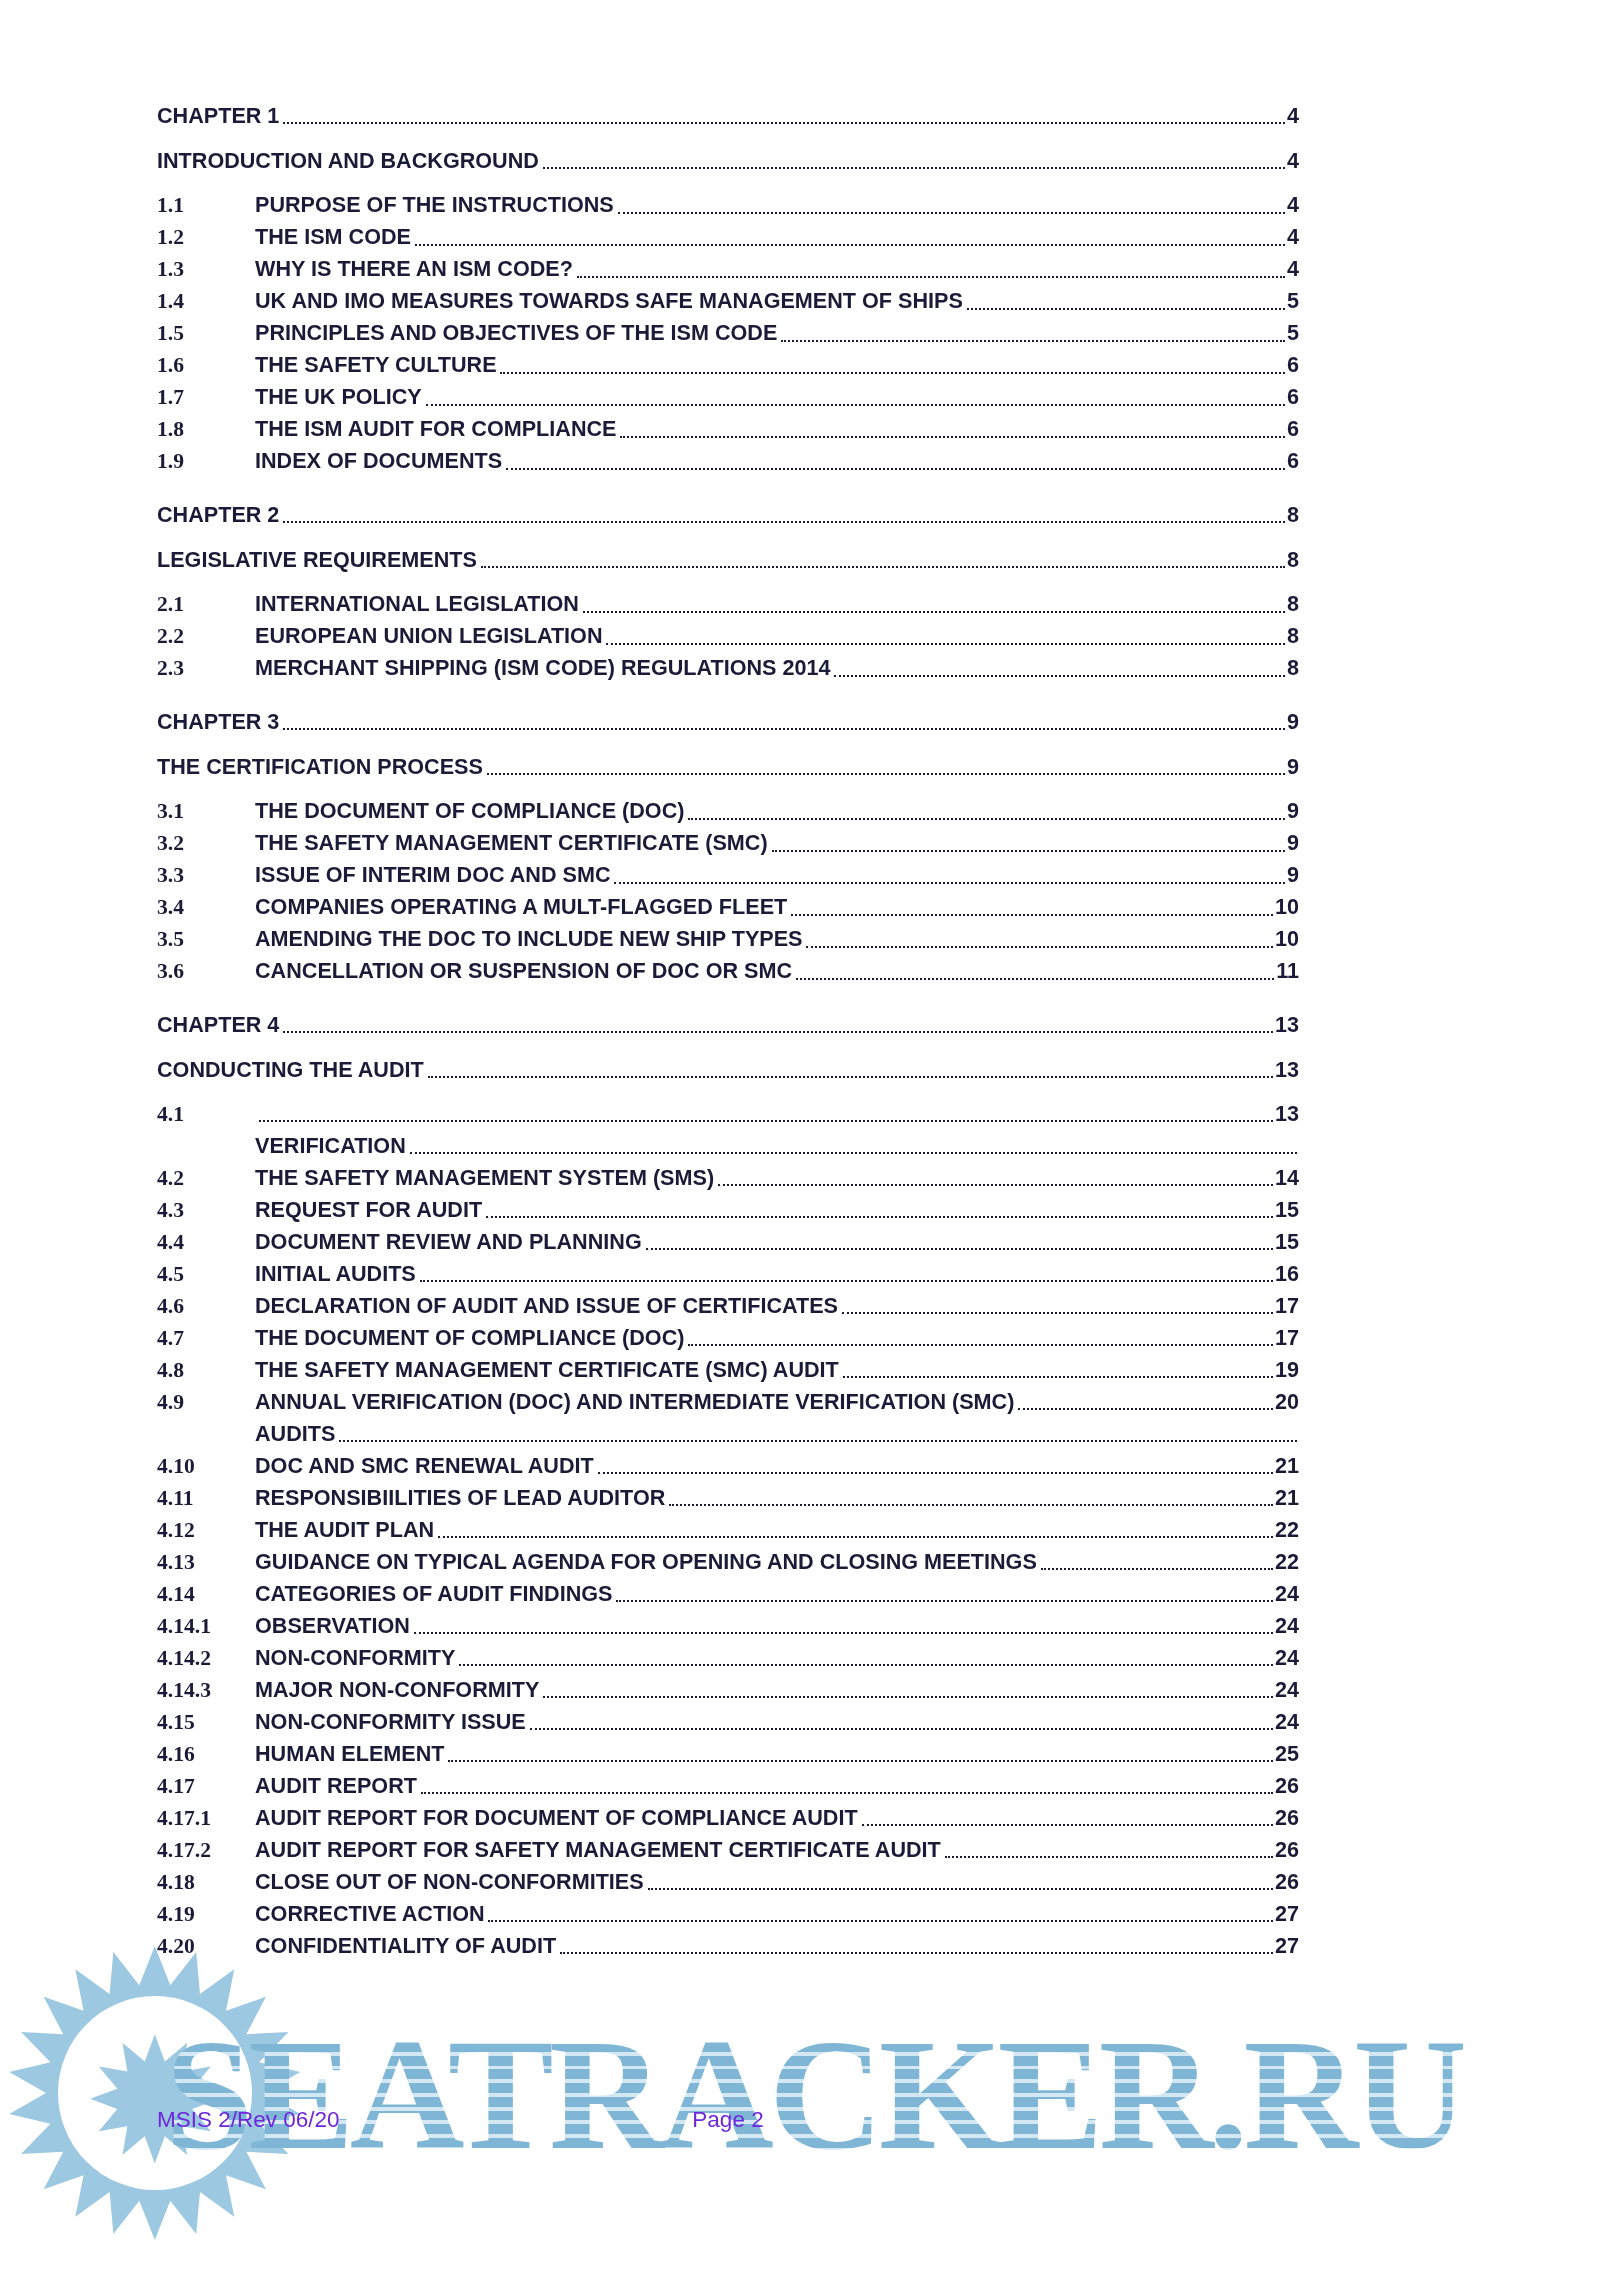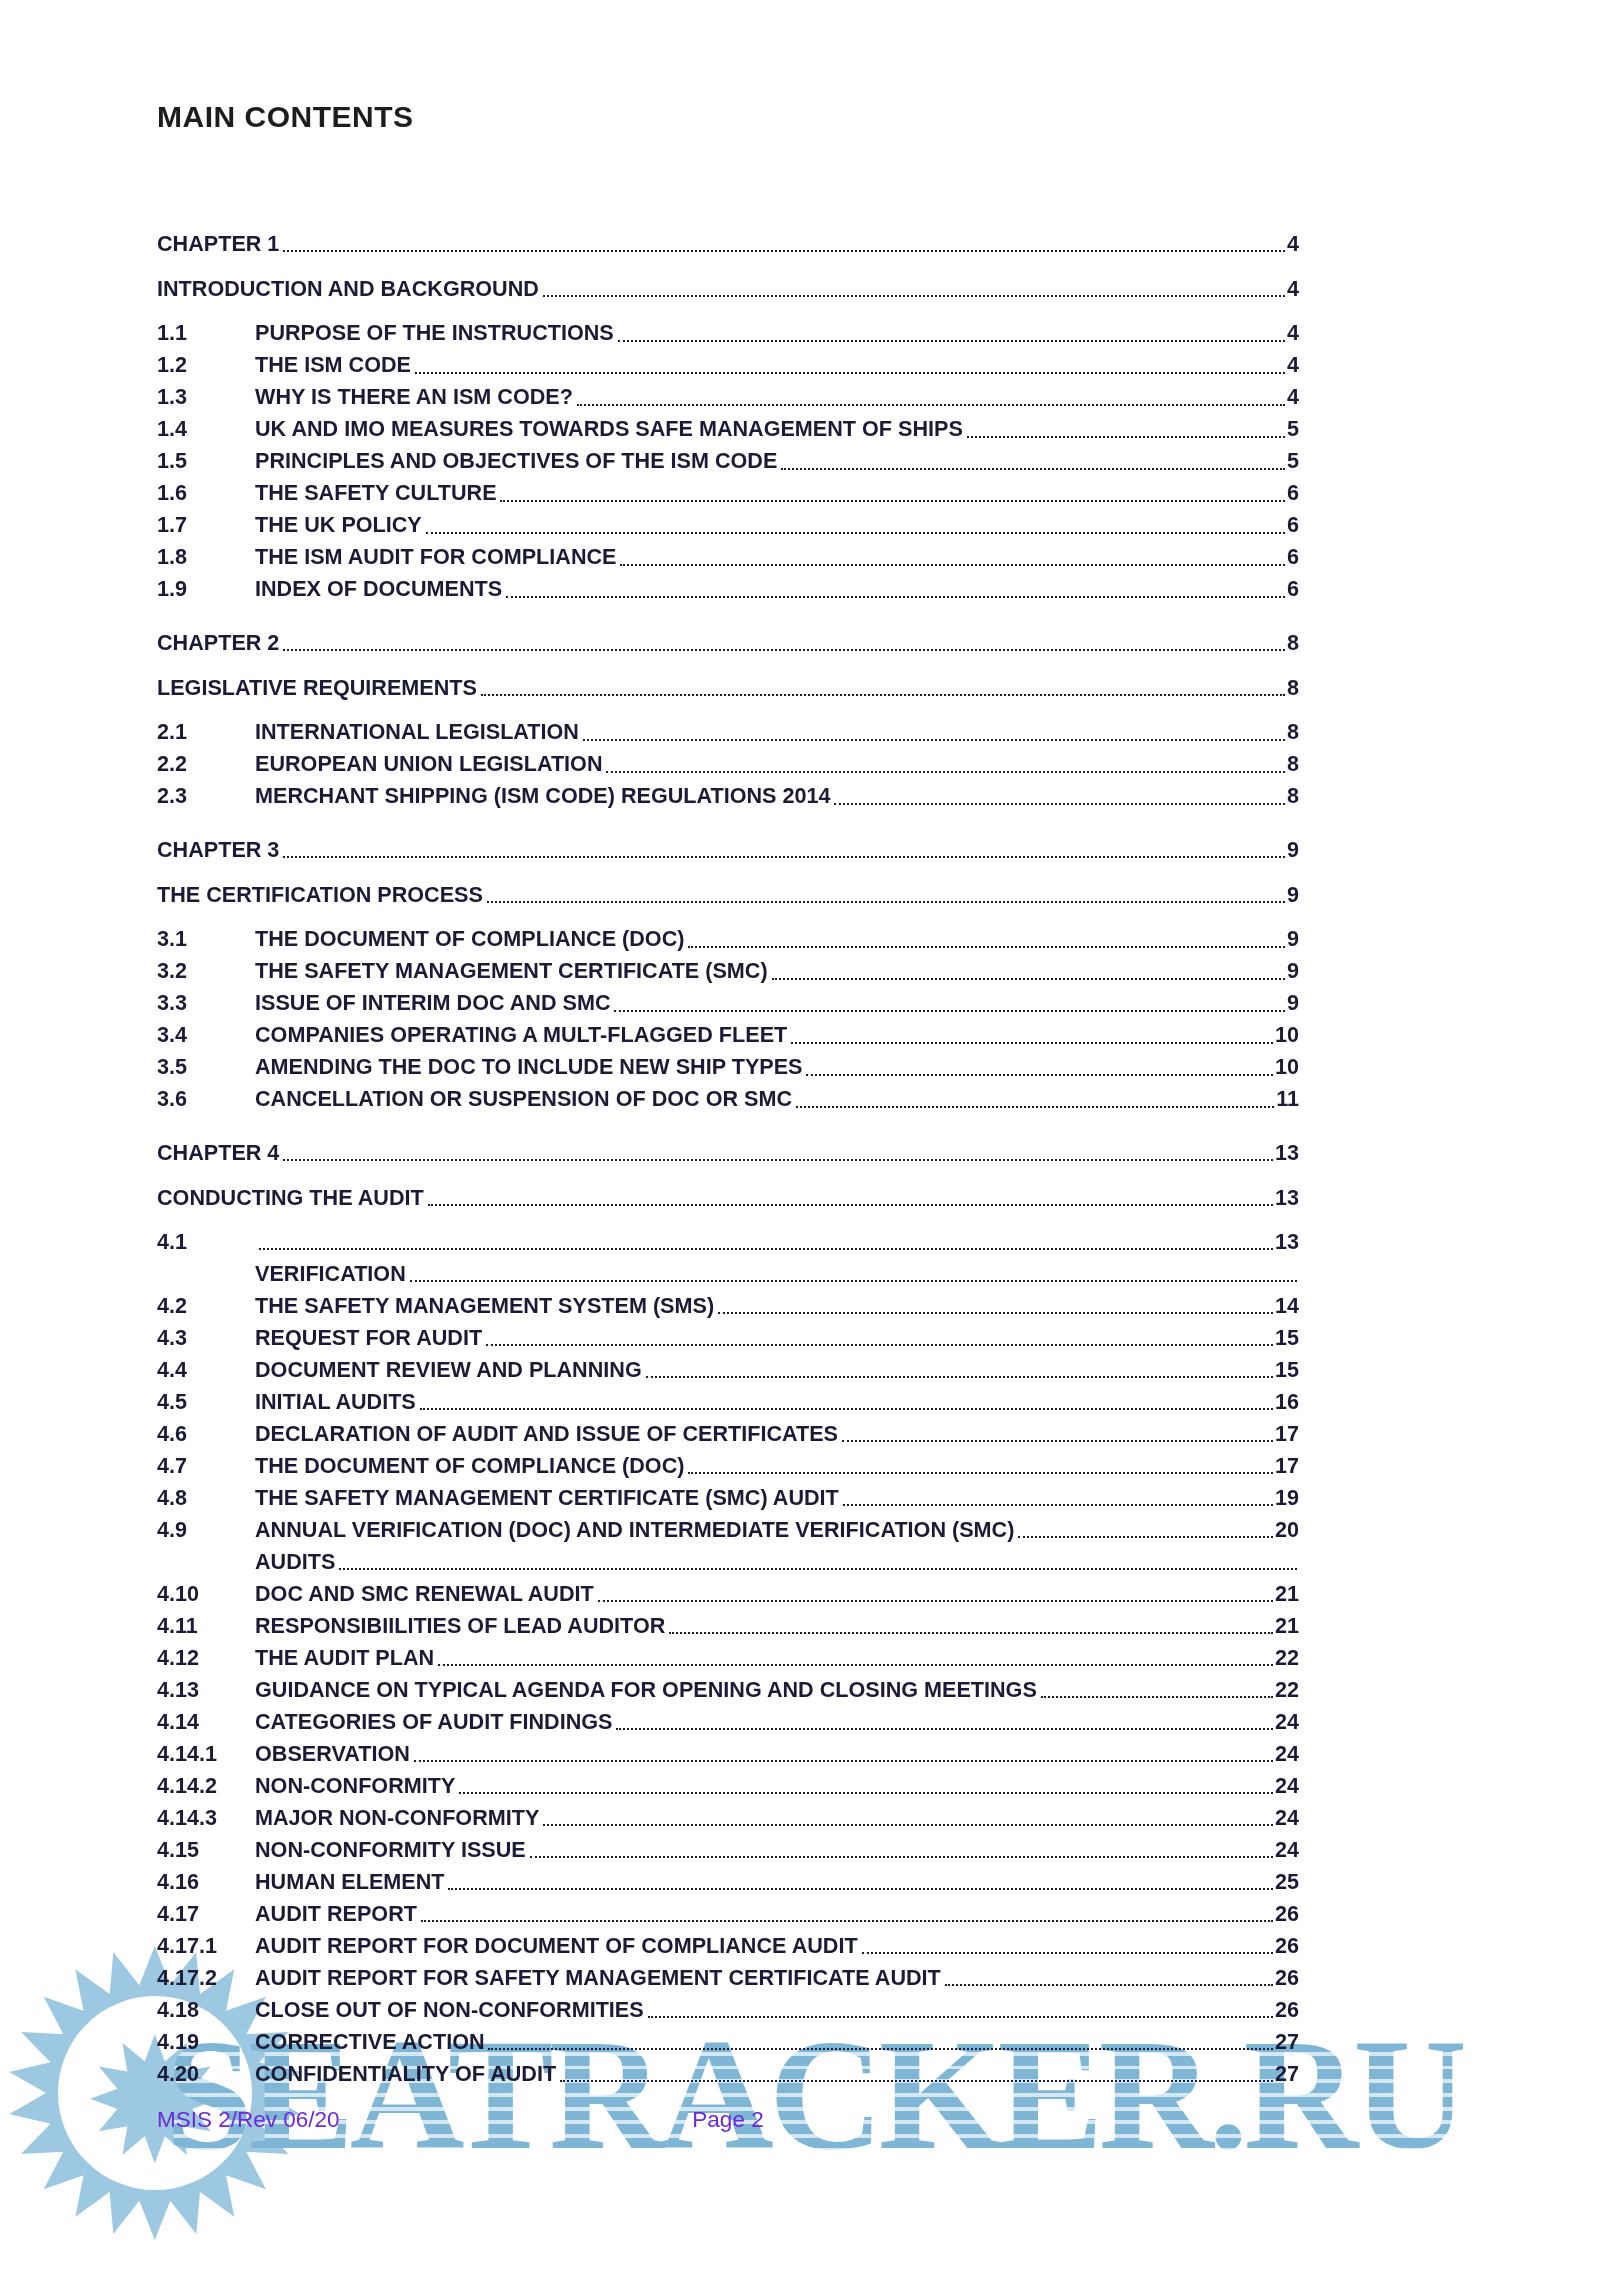--- a/index.html
+++ b/index.html
@@ -34,21 +34,21 @@
     display: flex;
     align-items: flex-end;
     font-weight: bold;
     font-size: 21.6px;
     line-height: 32px;
     color: #1b1b38;
     white-space: nowrap;
   }
   .chapter-row  { margin-bottom: 12.7px; }
   .subtitle-row { margin-bottom: 12.7px; }
-  .toc-num   { flex: none; width: 98px; }
+  .toc-num   { flex: none; width: 98px; font-family: Liberation Serif, serif; }
   .toc-title { flex: none; }
   .toc-leader {
     flex: 1 1 auto;
     min-width: 13.7px;
     border-bottom: 2.9px dotted #1b1b38;
     margin: 0 2px 7.8px 3.9px;
     align-self: flex-end;
   }
   .toc-page { flex: none; }
 
@@ -134,21 +134,20 @@
   <div class="watermark">
     <div class="sun">
       <div class="sun-burst" style="clip-path: polygon(50% 0%, 55.27% 13.38%, 64.09% 2.03%, 65.37% 16.34%, 77.03% 7.94%, 74.23% 22.04%, 87.79% 17.26%, 81.13% 30%, 95.48% 29.23%, 85.5% 39.58%, 99.49% 42.88%, 87% 50%, 99.49% 57.12%, 85.5% 60.42%, 95.48% 70.77%, 81.13% 70%, 87.79% 82.74%, 74.23% 77.96%, 77.03% 92.06%, 65.37% 83.66%, 64.09% 97.97%, 55.27% 86.62%, 50% 100%, 44.73% 86.62%, 35.91% 97.97%, 34.63% 83.66%, 22.97% 92.06%, 25.77% 77.96%, 12.21% 82.74%, 18.87% 70%, 4.52% 70.77%, 14.5% 60.42%, 0.51% 57.12%, 13% 50%, 0.51% 42.88%, 14.5% 39.58%, 4.52% 29.23%, 18.87% 30%, 12.21% 17.26%, 25.77% 22.04%, 22.97% 7.94%, 34.63% 16.34%, 35.91% 2.03%, 44.73% 13.38%);"></div>
       <div class="sun-disc"></div>
       <div class="sun-core" style="clip-path: polygon(50% 0%, 57.76% 21.02%, 75% 6.7%, 71.21% 28.79%, 93.3% 25%, 78.98% 42.24%, 100% 50%, 78.98% 57.76%, 93.3% 75%, 71.21% 71.21%, 75% 93.3%, 57.76% 78.98%, 50% 100%, 42.24% 78.98%, 25% 93.3%, 28.79% 71.21%, 6.7% 75%, 21.02% 57.76%, 0% 50%, 21.02% 42.24%, 6.7% 25%, 28.79% 28.79%, 25% 6.7%, 42.24% 21.02%);"></div>
     </div>
     <div class="watermark-text">SEATRACKER.RU</div>
   </div>
 
   <div class="content">
-    <h1 class="doc-title">MAIN CONTENTS</h1>
     <div class="toc">
         <section class="toc-section">
           <div class="toc-row chapter-row">
             <span class="toc-title">CHAPTER 1</span>
             <span class="toc-leader"></span>
             <span class="toc-page">4</span>
           </div>
           <div class="toc-row subtitle-row">
             <span class="toc-title">INTRODUCTION AND BACKGROUND</span>
             <span class="toc-leader"></span>

